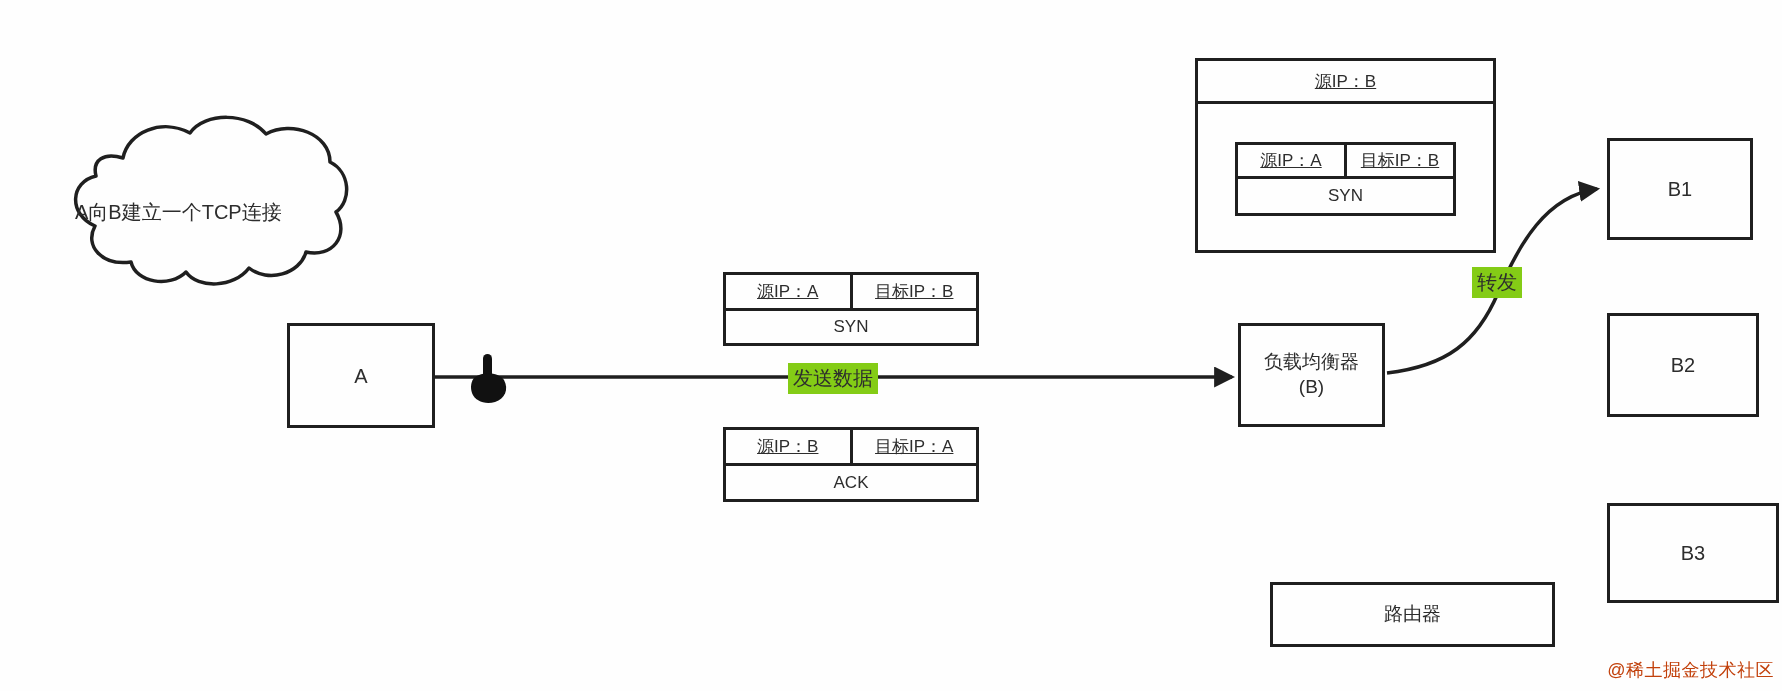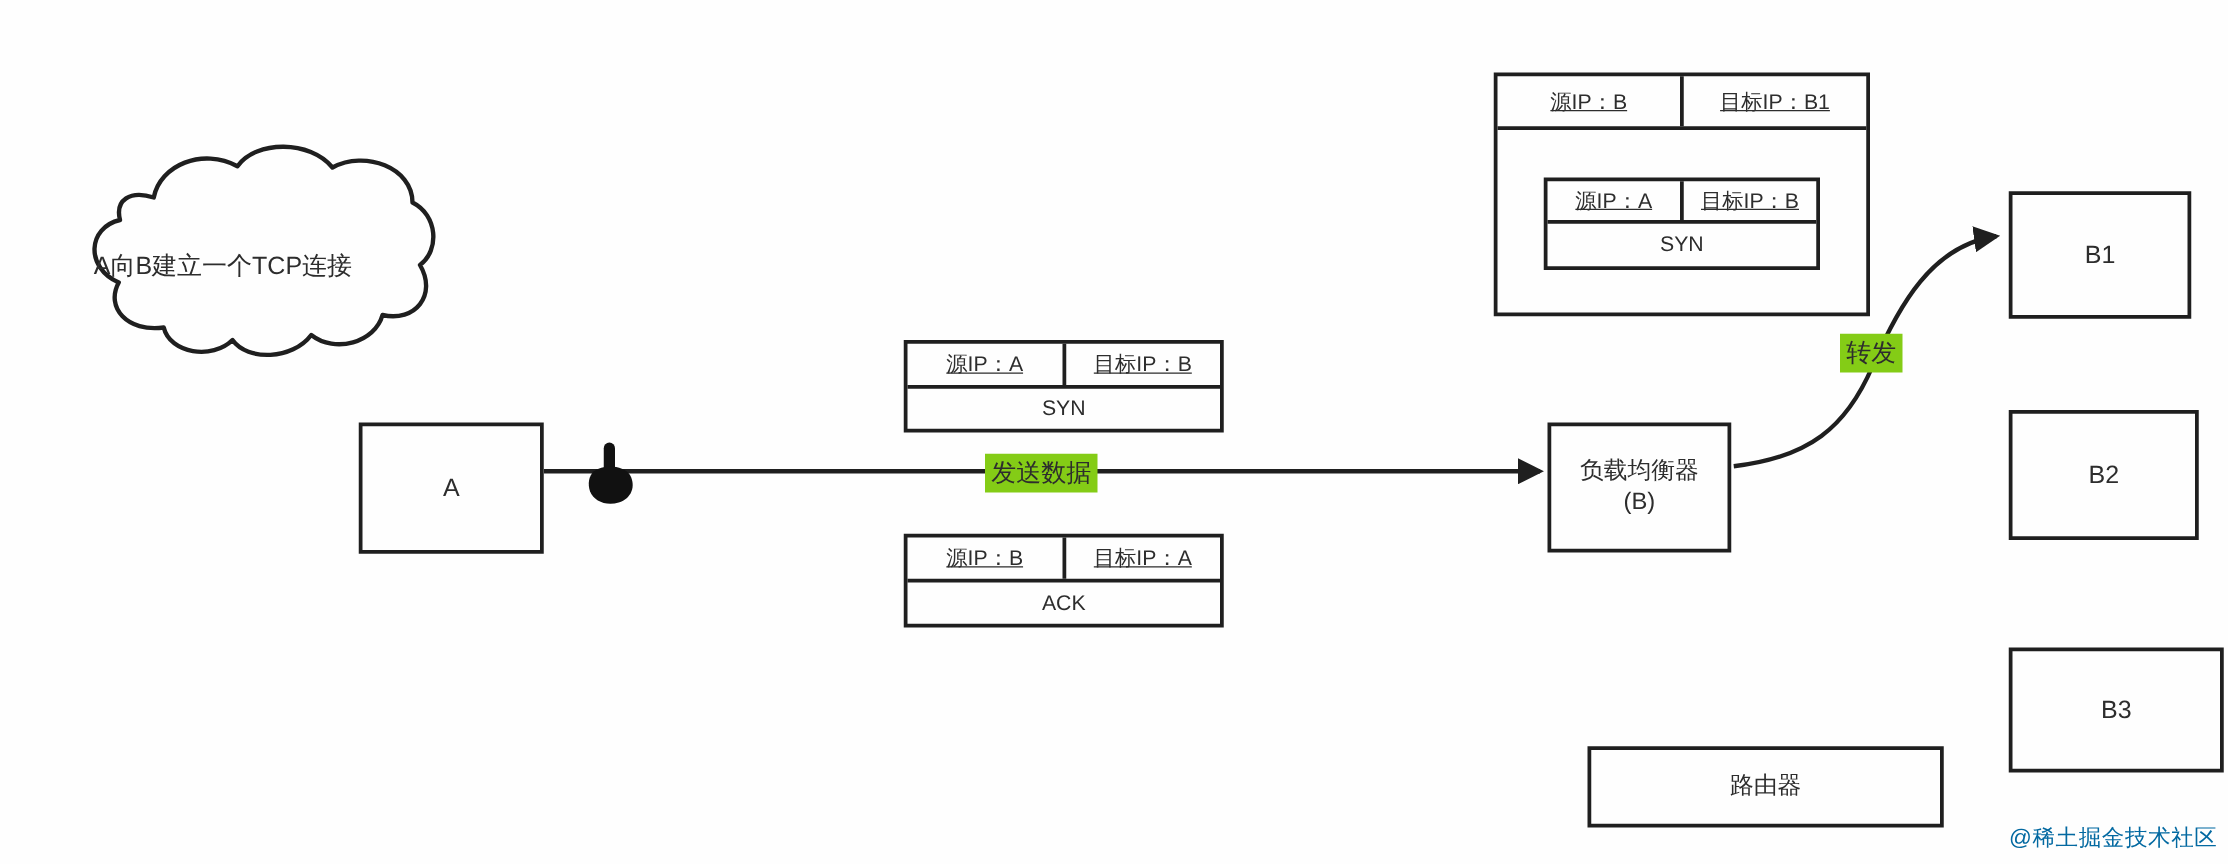--- a/index.html
+++ b/index.html
@@ -27,21 +27,20 @@
     box-sizing: border-box;
     border: 3px solid #1f1f1f;
     background: #fefefe;
     display: flex;
     flex-direction: column;
     align-items: center;
     justify-content: center;
     text-align: center;
     font-size: 20px;
     line-height: 1.3;
-    margin-top: 15px;
   }
 
   
   .packet {
     position: absolute;
     box-sizing: border-box;
     border: 3px solid #1f1f1f;
     background: #fefefe;
     display: flex;
     flex-direction: column;
@@ -84,21 +83,21 @@
     width: 245px;
     font-size: 20px;
     white-space: nowrap;
   }
 
   .watermark {
     position: absolute;
     right: 8px;
     bottom: 9px;
     font-size: 18px;
-    color: #0369a1;
+    color: #c2410c;
     letter-spacing: 0.5px;
   }
 </style>
 </head>
 <body>
 
 <div class="stage">
 
   <svg class="layer" viewBox="0 0 1782 691">
     <defs>
@@ -150,21 +149,20 @@
     <div class="hdr" style="height:36px;">
       <div class="cell">源IP：B</div>
       <div class="cell">目标IP：A</div>
     </div>
     <div class="pbody">ACK</div>
   </div>
 
   <div class="packet" style="left:1195px; top:58px; width:301px; height:195px;">
     <div class="hdr" style="height:43px;">
       <div class="cell">源IP：B</div>
-      <div class="cell">目标IP：B1</div>
     </div>
     <div class="pbody">
 
       <div class="packet" style="left:37px; top:38px; width:221px; height:74px;">
         <div class="hdr" style="height:34px;">
           <div class="cell">源IP：A</div>
           <div class="cell">目标IP：B</div>
         </div>
         <div class="pbody">SYN</div>
       </div>

